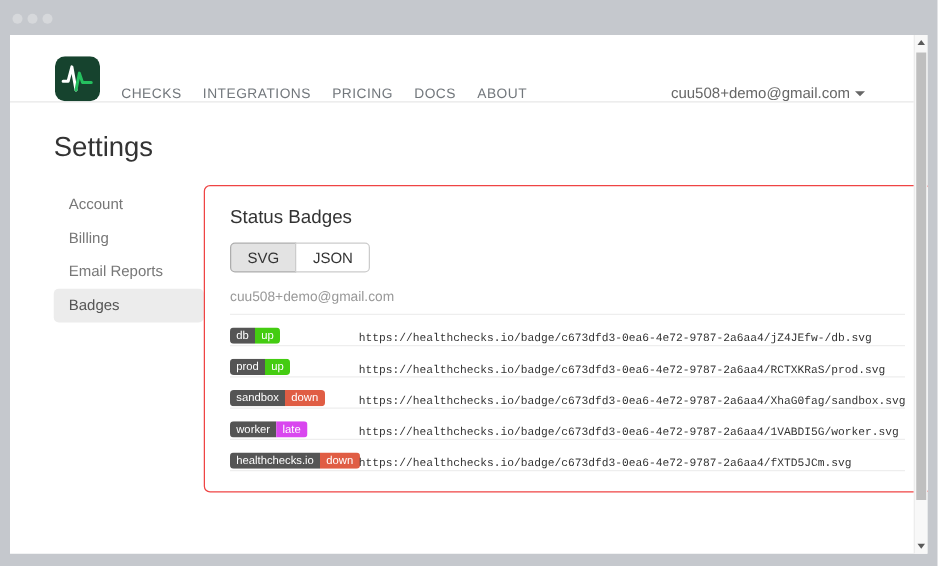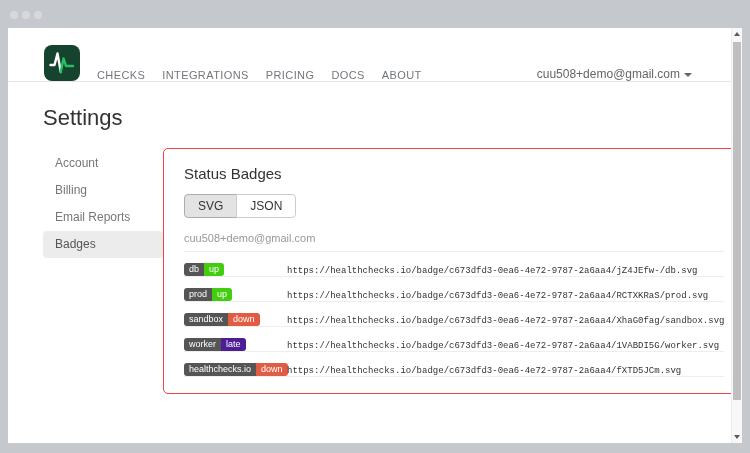--- a/index.html
+++ b/index.html
@@ -135,21 +135,21 @@
               <span class="b-status" style="background: rgb(224, 93, 68);">down</span>
           </span>
         </div>
         <span class="badge-url">https://healthchecks.io/badge/c673dfd3-0ea6-4e72-9787-2a6aa4/XhaG0fag/sandbox.svg</span>
       </div>
 
       <div class="badge-row">
         <div class="badge-cell">
           <span class="badge">
             <span class="b-name">worker</span>
-              <span class="b-status" style="background: #4c1d95;">late</span>
+              <span class="b-status" style="background: #d946ef;">late</span>
           </span>
         </div>
         <span class="badge-url">https://healthchecks.io/badge/c673dfd3-0ea6-4e72-9787-2a6aa4/1VABDI5G/worker.svg</span>
       </div>
 
       <div class="badge-row">
         <div class="badge-cell">
           <span class="badge">
             <span class="b-name">healthchecks.io</span>
               <span class="b-status" style="background: rgb(224, 93, 68);">down</span>

